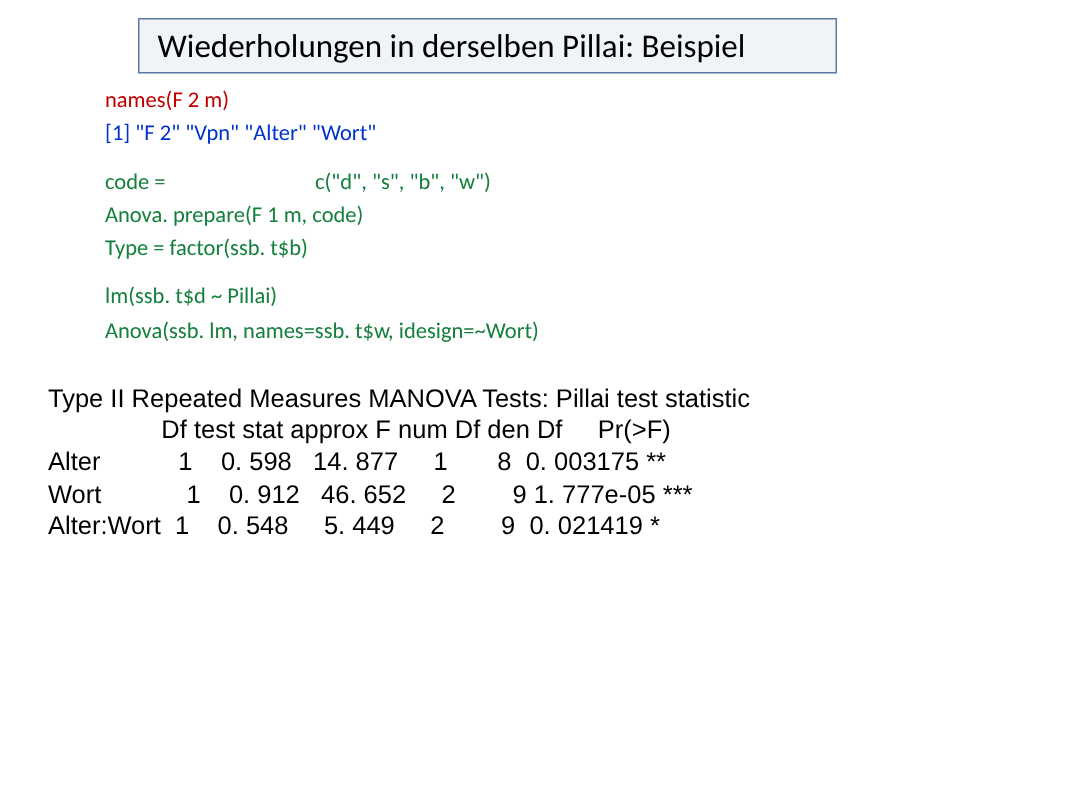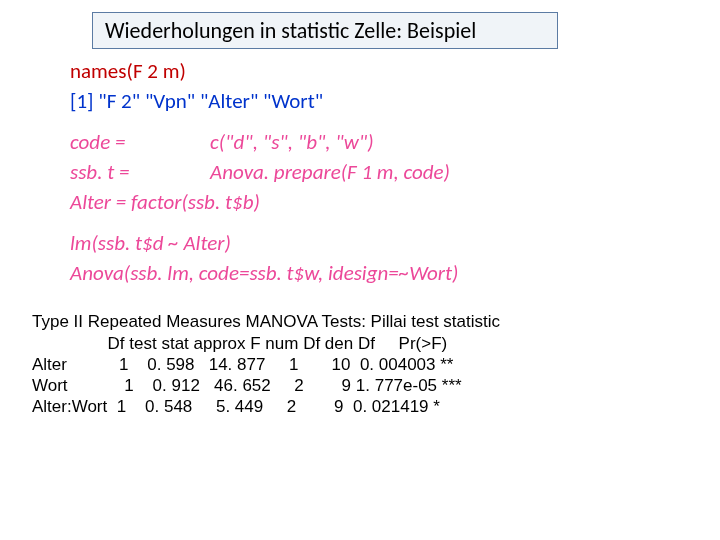--- a/index.html
+++ b/index.html
@@ -18,76 +18,75 @@
   .title-box {
     border: 1px solid #5b7ba3;
     background: #f0f4f8;
     padding: 4px 12px;
     margin: 0 0 8px 72px;
     width: 440px;
     font-size: 22px;
   }
   .code-block {
     margin-left: 50px;
-    font-size: 21px;
+    font-size: 15px;
     line-height: 1.35;
   }
   .red { color: #c00000; }
   .blue { color: #0033cc; }
-  .black { color: #ec4899; font-style: italic; }
+  .black { color: #15803d; }
   .row { margin: 2px 0; }
   .gap { height: 8px; }
   .pair { display: flex; }
   .pair .lhs { width: 140px; flex-shrink: 0; }
   .pair .rhs { flex: 1; }
   .output {
     margin-top: 14px;
     margin-left: 12px;
     font-family: Arial, sans-serif;
     font-size: 17px;
     line-height: 1.25;
     white-space: pre;
   }
 </style>
 </head>
 <body>
 
 <div class="slide">
 
-  <div class="title-box">Wiederholungen in statistic Zelle: Beispiel</div>
+  <div class="title-box">Wiederholungen in derselben Pillai: Beispiel</div>
 
   <div class="code-block">
 
     <div class="row red">names(F 2 m)</div>
     <div class="row blue">[1] "F 2"    "Vpn"   "Alter" "Wort"</div>
 
     <div class="gap"></div>
 
     <div class="row pair">
       <span class="lhs black">code =</span>
       <span class="rhs black">c("d", "s", "b", "w")</span>
     </div>
     <div class="row pair">
-      <span class="lhs black">ssb. t =</span>
       <span class="rhs black">Anova. prepare(F 1 m, code)</span>
     </div>
-    <div class="row black">Alter = factor(ssb. t$b)</div>
+    <div class="row black">Type = factor(ssb. t$b)</div>
 
     <div class="gap"></div>
 
     <div class="row pair">
-      <span class="rhs black">lm(ssb. t$d ~ Alter)</span>
+      <span class="rhs black">lm(ssb. t$d ~ Pillai)</span>
     </div>
     <div class="row pair">
-      <span class="rhs black">Anova(ssb. lm, code=ssb. t$w, idesign=~Wort)</span>
+      <span class="rhs black">Anova(ssb. lm, names=ssb. t$w, idesign=~Wort)</span>
     </div>
 
     <div class="gap"></div>
 
   </div>
 
   <div class="output"><span>Type II Repeated Measures MANOVA Tests: Pillai test statistic</span>
 <span>                Df test stat approx F num Df den Df     Pr(&gt;F)</span>
-<span>Alter           1    0. 598   14. 877     1       10  0. 004003 **</span>
+<span>Alter           1    0. 598   14. 877     1       8  0. 003175 **</span>
 <span>Wort            1    0. 912   46. 652     2        9 1. 777e-05 ***</span>
 <span>Alter:Wort  1    0. 548     5. 449     2        9  0. 021419 *</span></div>
 
 </div>
 
 </body></html>

